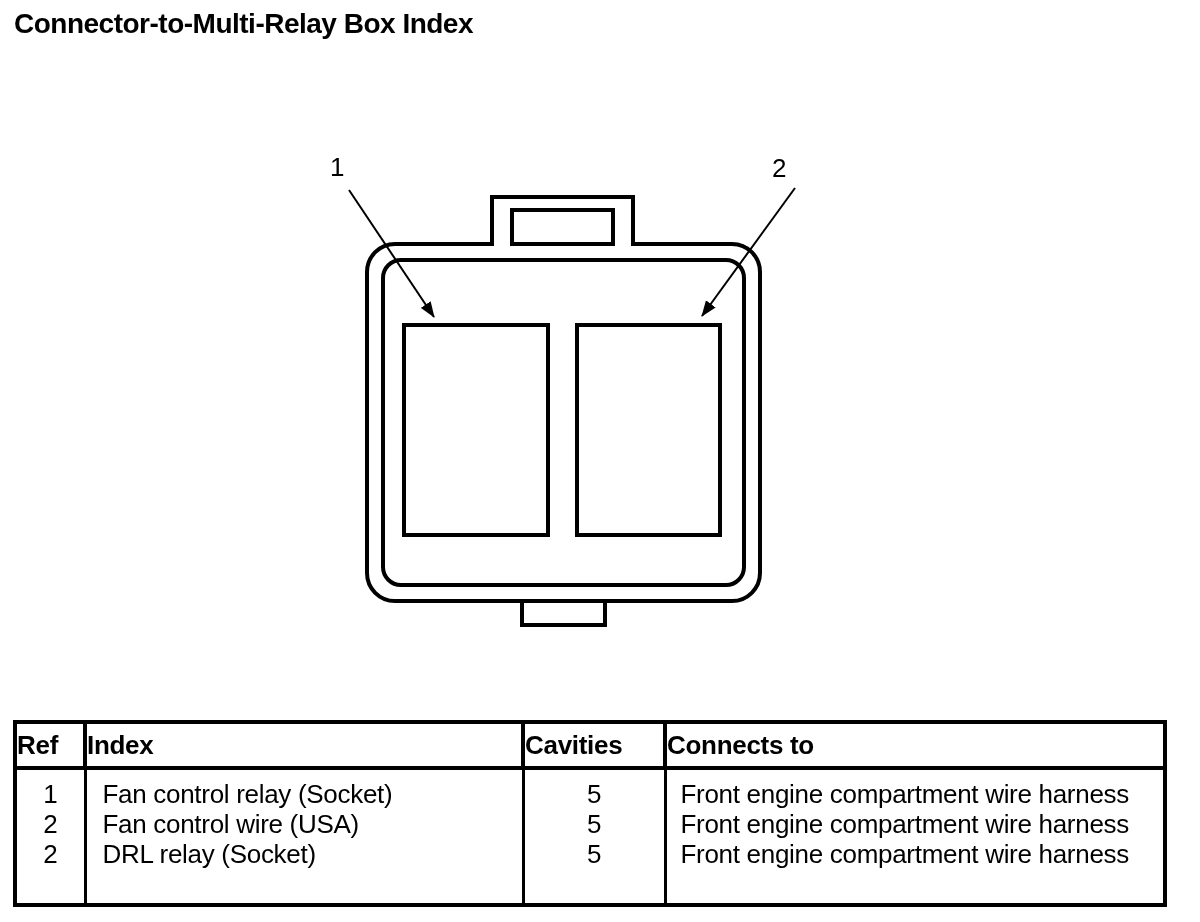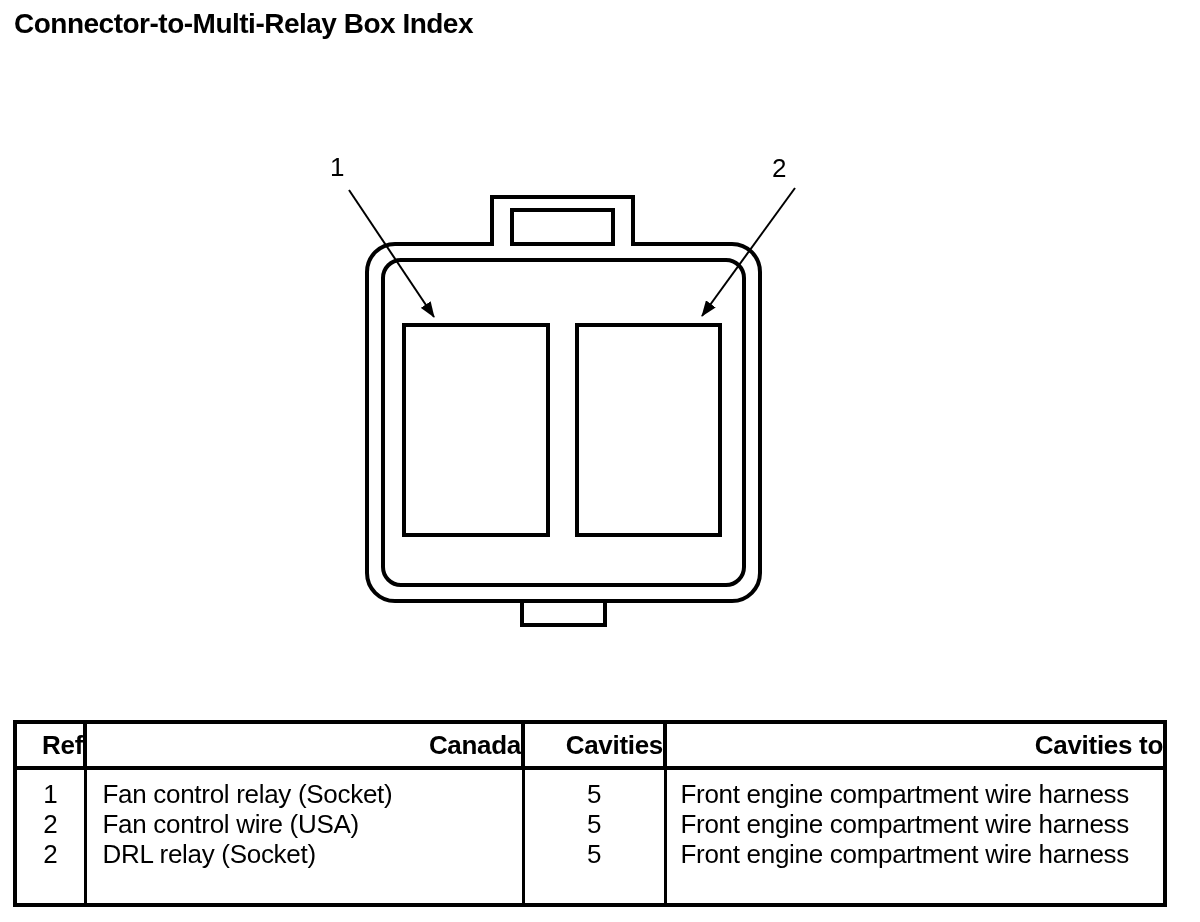--- a/index.html
+++ b/index.html
@@ -41,21 +41,21 @@
   
   .index-table-wrap { position:absolute; left:13px; top:720px; }
   table.index {
     border-collapse:collapse; table-layout:fixed;
     width:1154px;
     border:4px solid #000;
     font-size:26px; letter-spacing:-0.3px;
   }
   table.index th {
     border:4px solid #000;
-    font-weight:bold; text-align:right;
+    font-weight:bold; text-align:left;
     height:42px; padding:0;
   }
   table.index td {
     border-left:3px solid #000; border-right:3px solid #000;
     border-top:none; border-bottom:none;
     padding:0; line-height:30px; vertical-align:top;
   }
   table.index tr.first-row td { padding-top:9px; }
   table.index td.c-ref      { text-align:center; }
   table.index td.c-socket   { text-align:left; padding-left:16px; }
@@ -102,23 +102,23 @@
     <table class="index">
       <colgroup>
         <col style="width:70px">
         <col style="width:438px">
         <col style="width:142px">
         <col style="width:500px">
       </colgroup>
       <thead>
         <tr>
           <th>Ref</th>
-          <th>Canada</th>
+          <th>Index</th>
           <th>Cavities</th>
-          <th>Cavities to</th>
+          <th>Connects to</th>
         </tr>
       </thead>
       <tbody>
         <tr class="first-row">
           <td class="c-ref">1</td>
           <td class="c-socket">Fan control relay (Socket)</td>
           <td class="c-cavities">5</td>
           <td class="c-connects">Front engine compartment wire harness</td>
         </tr>
         <tr>

